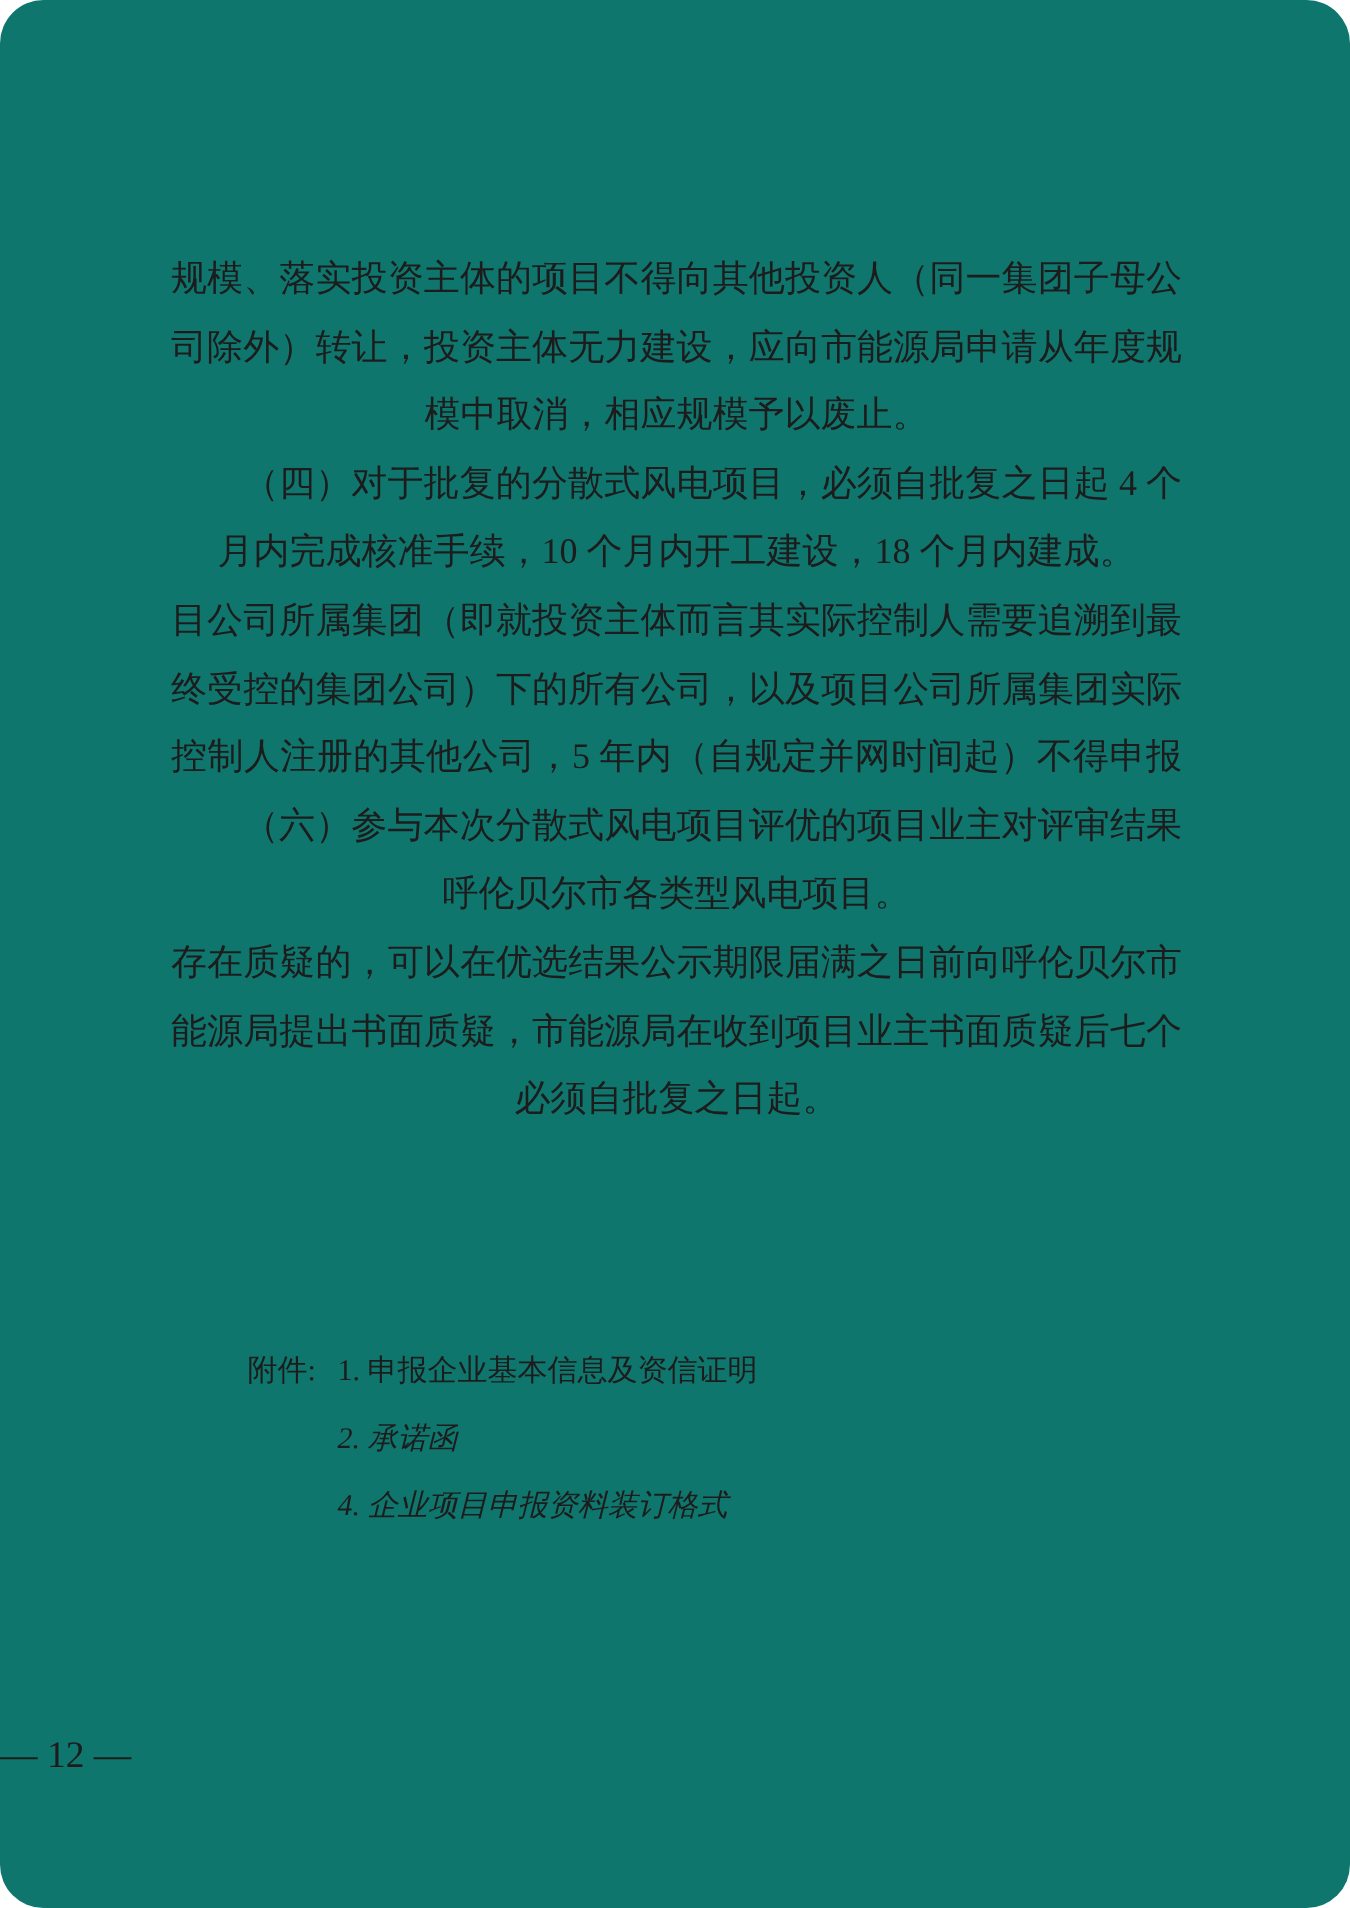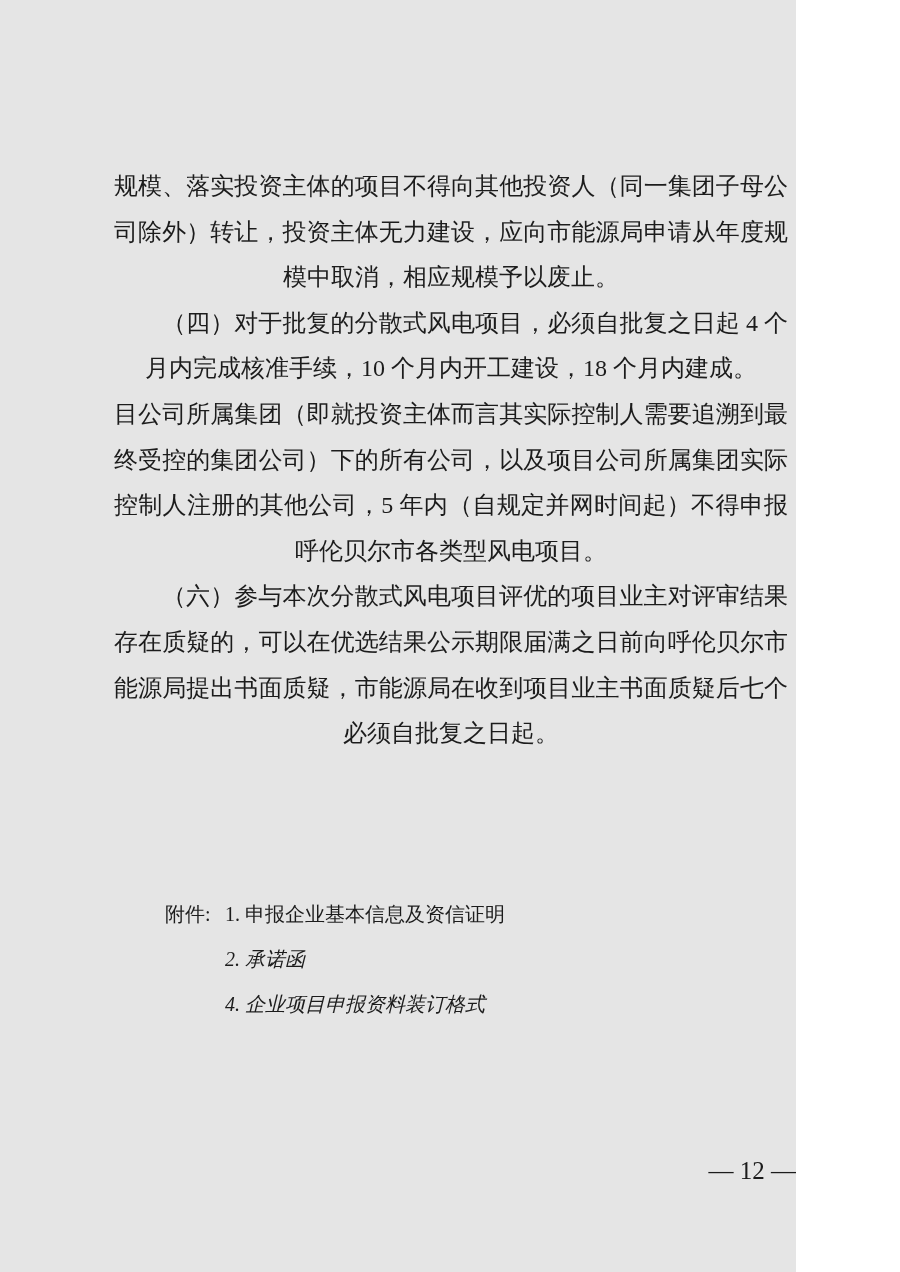--- a/index.html
+++ b/index.html
@@ -2,26 +2,27 @@
 <html><head>
 <meta charset="utf-8">
 <style>
   html, body {
     margin: 0;
     padding: 0;
     background: #ffffff;
   }
   .page {
     position: relative;
-    width: 796px;
+    width: 900px;
     height: 1272px;
-    background: #e5e5e5;
+    background: #0f766e;
     font-family: "Liberation Serif", "DejaVu Serif", serif;
     color: #1c1c1c;
     overflow: hidden;
+    border-radius: 29px;
   }
   .body-text {
     position: absolute;
     left: 114px;
     top: 164px;
     width: 674px;
     font-size: 24px;
   }
   .line {
     height: 45.6px;
@@ -57,40 +58,40 @@
     padding-left: 60px;
     font-style: italic;
   }
   .footer {
     position: absolute;
     left: 0;
     top: 1148px;
     width: 100%;
     height: 45px;
     line-height: 45px;
-    text-align: right;
+    text-align: left;
     font-size: 25px;
     color: #1c1c1c;
   }
 </style>
 </head>
 <body>
 
 <div class="page">
   <div class="body-text" id="body-text">
       <div class="line fill">规模、落实投资主体的项目不得向其他投资人（同一集团子母公</div>
       <div class="line fill">司除外）转让，投资主体无力建设，应向市能源局申请从年度规</div>
       <div class="line">模中取消，相应规模予以废止。</div>
       <div class="line ind fill">（四）对于批复的分散式风电项目，必须自批复之日起 4 个</div>
       <div class="line">月内完成核准手续，10 个月内开工建设，18 个月内建成。</div>
       <div class="line fill">目公司所属集团（即就投资主体而言其实际控制人需要追溯到最</div>
       <div class="line fill">终受控的集团公司）下的所有公司，以及项目公司所属集团实际</div>
       <div class="line fill">控制人注册的其他公司，5 年内（自规定并网时间起）不得申报</div>
+      <div class="line ind fill">（六）参与本次分散式风电项目评优的项目业主对评审结果</div>
       <div class="line">呼伦贝尔市各类型风电项目。</div>
-      <div class="line ind fill">（六）参与本次分散式风电项目评优的项目业主对评审结果</div>
       <div class="line fill">存在质疑的，可以在优选结果公示期限届满之日前向呼伦贝尔市</div>
       <div class="line fill">能源局提出书面质疑，市能源局在收到项目业主书面质疑后七个</div>
       <div class="line">必须自批复之日起。</div>
     </div>
   <div class="attachments" id="attachments">
       <div class="att-line"><span class="att-label">附件:</span><span>1. 申报企业基本信息及资信证明</span></div>
       <div class="att-line att-indent"><span>2. 承诺函</span></div>
       <div class="att-line att-indent"><span>4. 企业项目申报资料装订格式</span></div>
     </div>
   <div class="footer">

